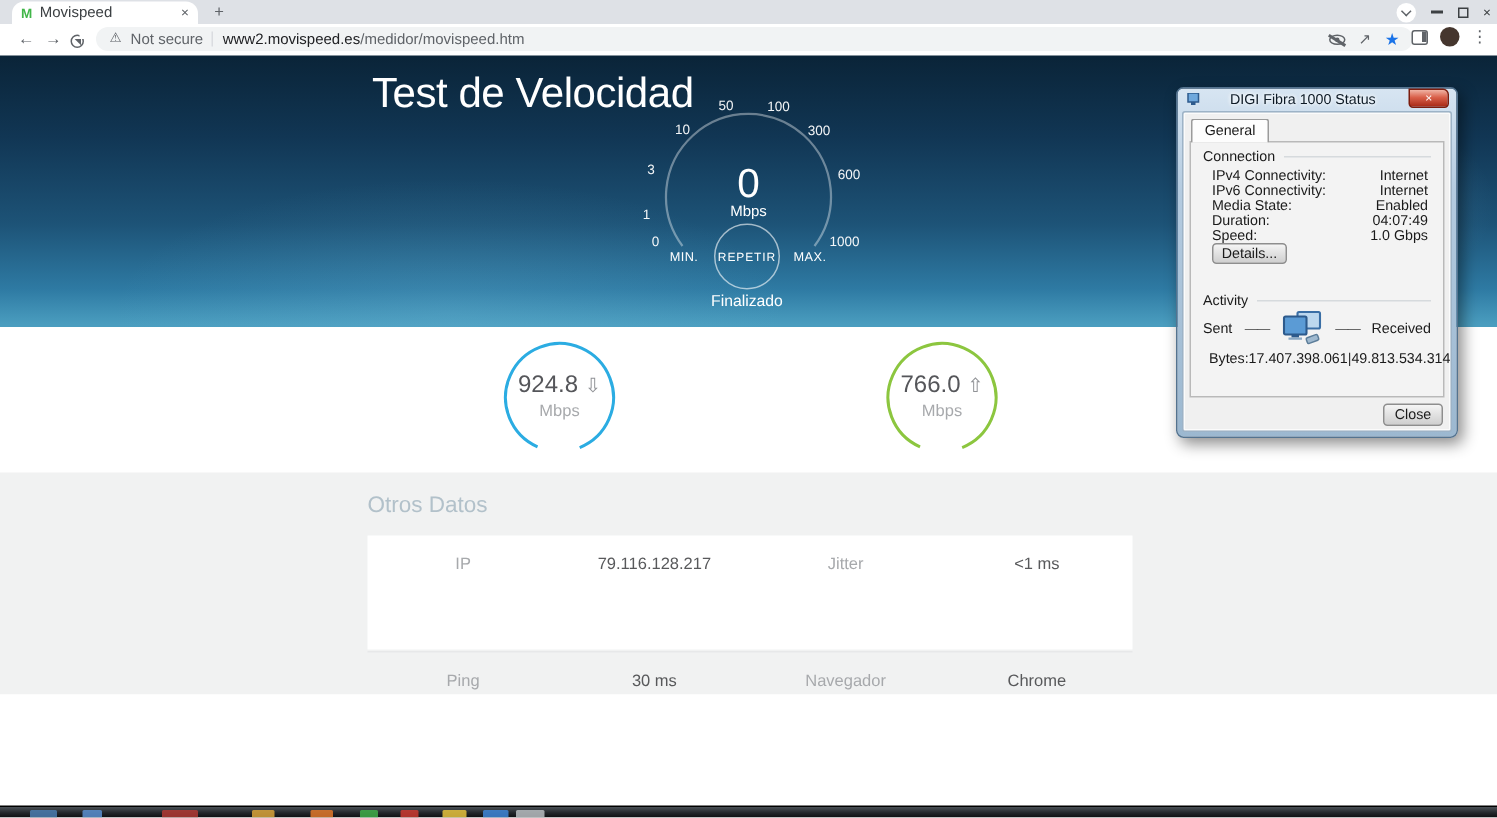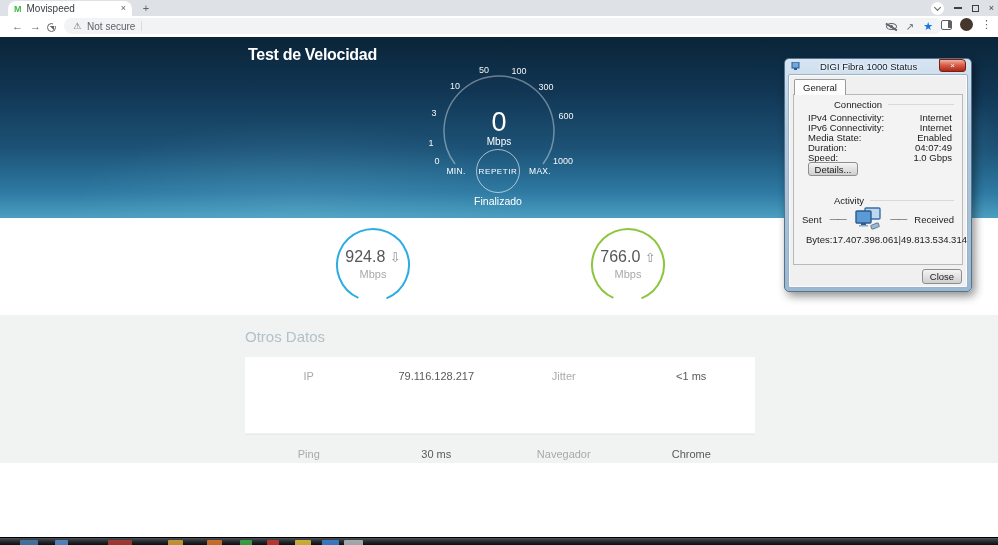--- a/index.html
+++ b/index.html
@@ -47,21 +47,21 @@
   .avatar { width:13px; height:13px; border-radius:50%; background:#45362e; }
   .kebab { font-size:11px; color:#5f6368; font-family:"DejaVu Sans",sans-serif; }
 
   
   .hero { position:absolute; left:0; top:37px; width:998px; height:181px;
     background:
       radial-gradient(140px 90px at 90% 55%, rgba(130,200,230,.22), transparent 70%),
       radial-gradient(300px 120px at 30% 95%, rgba(120,190,220,.18), transparent 75%),
       linear-gradient(180deg,#0a2438 0%, #113654 30%, #1d5377 62%, #2e7AA3 86%, #4a9dbf 99%);
     color:#fff; }
-  .hero-title { position:absolute; left:248px; top:9px; font-size:16px; font-weight:700; letter-spacing:-.3px; }
+  .hero-title { position:absolute; left:248px; top:9px; font-size:28px; font-weight:400; letter-spacing:-.3px; }
   .gauge-arc { position:absolute; left:429px; top:24px; }
   .tick { position:absolute; transform:translate(-50%,-50%); font-size:9px; color:rgba(255,255,255,.95); }
   .gauge-val { position:absolute; left:459px; top:70px; width:80px; text-align:center; font-size:27px; font-weight:400; }
   .gauge-unit { position:absolute; left:459px; top:99px; width:80px; text-align:center; font-size:10px; }
   .minmax { position:absolute; transform:translate(-50%,-50%); top:134px; font-size:8.5px; letter-spacing:.3px; }
   .repetir { position:absolute; left:476px; top:112px; width:44px; height:44px; border:1px solid rgba(255,255,255,.6);
              border-radius:50%; text-align:center; line-height:44px; font-size:8px; letter-spacing:.6px; color:#fff; cursor:pointer; }
   .finalizado { position:absolute; left:498px; top:158px; transform:translateX(-50%); font-size:10.5px; }
 
   
@@ -96,21 +96,21 @@
   .dlg-x { position:absolute; right:5px; top:0; width:27px; height:13px; border:1px solid #7c1d0e;
            border-radius:0 4px 3px 3px; background:linear-gradient(180deg,#f0b3a4,#d9604a 45%,#a82a16);
            color:#fff; font-size:8px; text-align:center; line-height:12px; }
   .dlg-body { position:absolute; left:3px; right:3px; top:15px; bottom:3px; background:#f0f0f0;
               border:1px solid #9db3c7; border-radius:2px; box-shadow:inset 0 0 0 1px #fbfbfb; }
   .dlg-tab { position:absolute; left:5px; top:4px; width:52px; height:16px; background:#fdfdfd;
              border:1px solid #9b9b9b; border-bottom:none; border-radius:2px 2px 0 0;
              text-align:center; line-height:15px; font-size:9.5px; z-index:2; }
   .dlg-panel { position:absolute; left:4px; right:4px; top:19px; bottom:22px; border:1px solid #b9b9b9;
                background:#f3f3f3; }
-  .grp-head { position:absolute; left:8px; right:8px; display:flex; align-items:center; gap:6px; font-size:9.5px;margin-left:32px; }
+  .grp-head { position:absolute; left:8px; right:8px; display:flex; align-items:center; gap:6px; font-size:9.5px; }
   .grp-line { flex:1; height:1px; background:#d6dadd; }
   .crow { position:absolute; left:14px; right:10px; height:10px; display:flex;
           justify-content:space-between; font-size:9.5px; }
   .win-btn { background:linear-gradient(180deg,#f5f5f5,#e3e3e3 45%,#cfcfcf); border:1px solid #8e8e8e;
              border-radius:3px; font-size:9.5px; color:#1a1a1a; text-align:center;
              display:flex; align-items:center; justify-content:center; gap:3px; font-family:"Liberation Sans",sans-serif; }
   .details-btn { position:absolute; left:14px; top:67px; width:50px; height:14px; }
   .sent-row { position:absolute; left:8px; right:8px; top:110px; height:28px; display:flex;
               align-items:center; justify-content:space-between; gap:6px; font-size:9.5px; }
   .dash { color:#555; font-size:9px; letter-spacing:-1px; }
@@ -145,20 +145,21 @@
 </div>
 
 <div class="toolbar">
   <span class="nav-ic" style="left:12px">←</span>
   <span class="nav-ic" style="left:30px">→</span>
   <span class="reload-ic"></span>
   <div class="omnibox">
     <span class="warn-ic">⚠</span>
     <span>Not secure</span>
     <span class="ob-sep"></span>
+    <span><span class="url-domain">www2.movispeed.es</span><span class="url-path">/medidor/movispeed.htm</span></span>
     <span class="ob-right">
       <span class="eye-ic"></span>
       <span class="share-ic">↗</span>
       <span class="star-ic" style="color:#1a73e8">★</span>
     </span>
   </div>
   <div class="tb-right">
     <span class="panel-ic"></span>
     <span class="avatar"></span>
     <span class="kebab">⋮</span>

